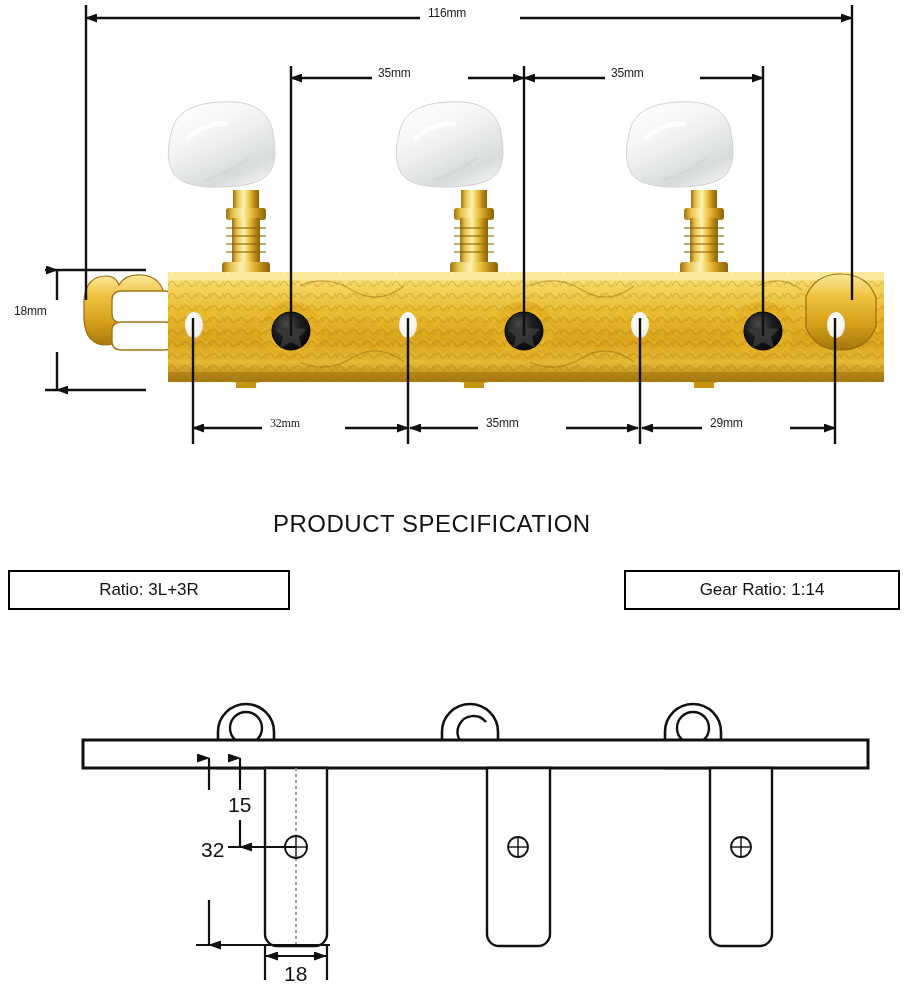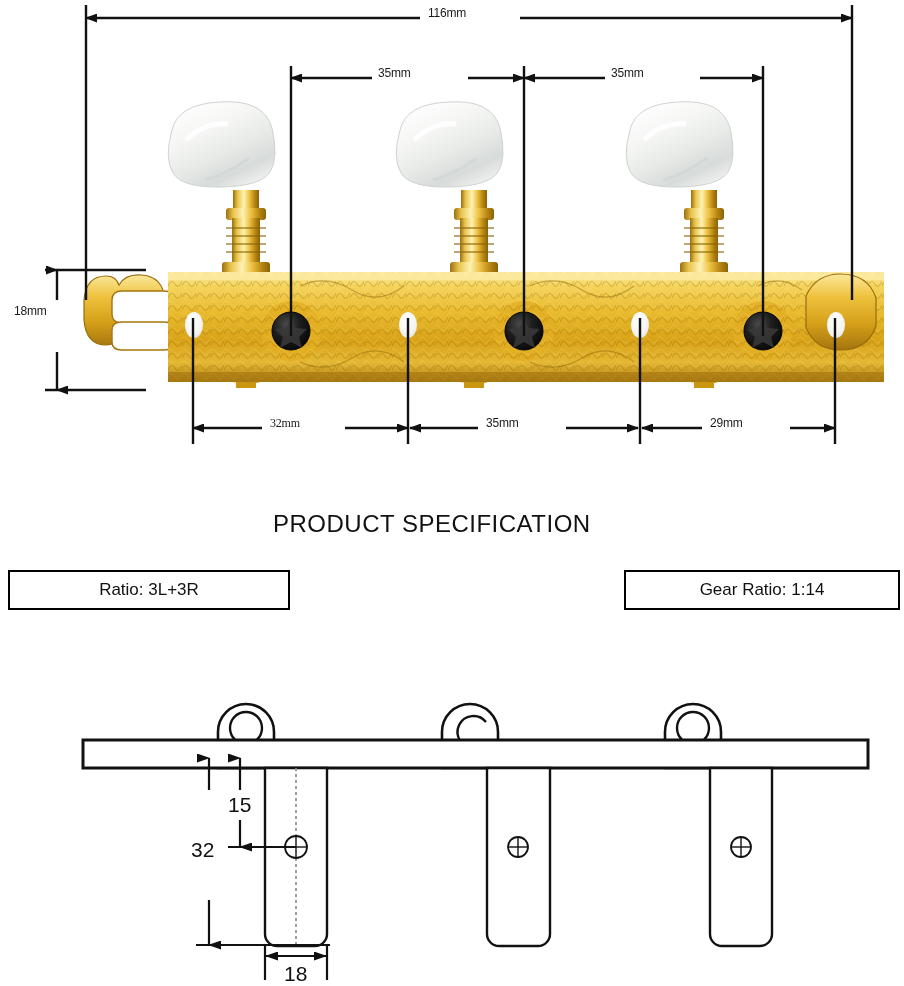--- a/index.html
+++ b/index.html
@@ -336,15 +336,15 @@
     <line x1="209" y1="108" x2="209" y2="140" marker-start="url(#tU)"></line>
     <line x1="209" y1="250" x2="209" y2="295" marker-end="url(#tD)"></line>
 
     <line x1="240" y1="108" x2="240" y2="140" marker-start="url(#tU)"></line>
     <line x1="240" y1="170" x2="240" y2="197" marker-end="url(#tD)"></line>
 
     <line x1="266" y1="306" x2="326" y2="306" marker-start="url(#tL)" marker-end="url(#tR)"></line>
   </g>
 </svg>
 
-<div class="abs dimtext-sm" style="left:191px;top:838px;">32</div>
+<div class="abs dimtext-sm" style="left:201px;top:838px;">32</div>
 <div class="abs dimtext-sm" style="left:228px;top:793px;">15</div>
 <div class="abs dimtext-sm" style="left:284px;top:962px;">18</div>
 
 </body></html>

